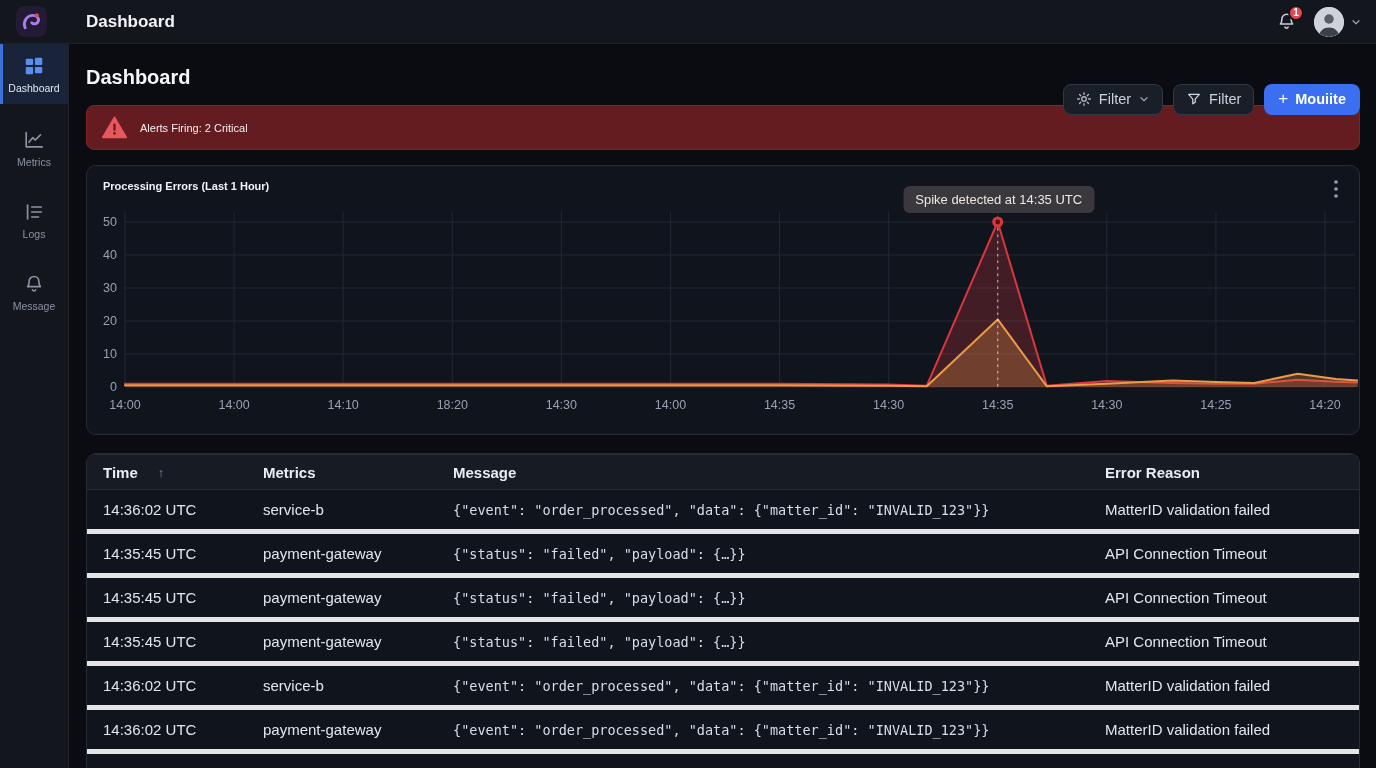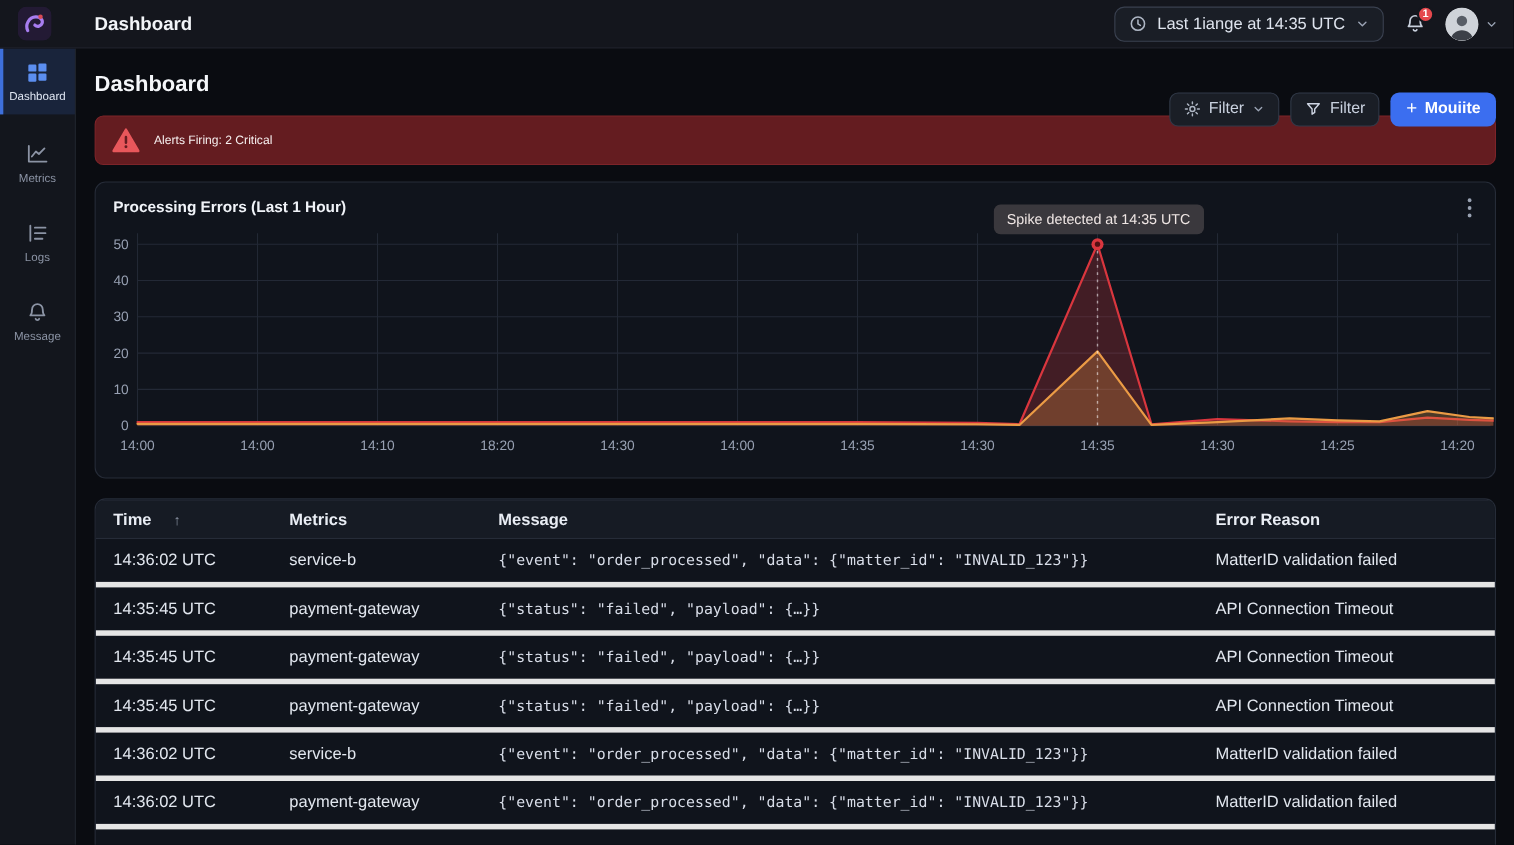--- a/index.html
+++ b/index.html
@@ -45,21 +45,21 @@
     background:#1a1e26; border:1px solid #313948; color:#c9d1df; font-size:14.5px; cursor:pointer;margin-top:44px; }
   .btn-primary { background:#3b6ef0; border:none; color:#fff; font-weight:600; padding:0 14px; }
   .btn-primary .plus { font-size:17px; font-weight:500; line-height:1; margin-top:-1px; }
 
   .alert-banner { margin-top:7px; height:45px; border-radius:8px; background:#641c20;
     border:1px solid #7d2429; display:flex; align-items:center; gap:13px; padding:0 15px; }
   .alert-text { font-size:11px; color:#f6efef; font-weight:500; }
 
   .panel { background:#10141c; border:1px solid #262c38; border-radius:10px; position:relative; }
   .chart-panel { margin-top:15px; height:270px; }
-  .panel-title { font-size:14px; font-weight:700; color:#f0f3f8; }
+  .panel-title { font-size:11px; font-weight:700; color:#f0f3f8; }
   .chart-panel .panel-title { position:absolute; top:14px; left:16px; }
   .kebab { position:absolute; top:12px; right:12px; width:22px; height:22px; display:flex;
     align-items:center; justify-content:center; cursor:pointer; }
   .chart-svg { position:absolute; left:0; top:38px; display:block; }
   .chart-tooltip { position:absolute; transform:translate(-50%,-100%); background:rgba(60,58,62,0.96);
     border-radius:6px; padding:6px 12px; font-size:13px; color:#efe6e4; white-space:nowrap; z-index:5; }
 
   
   .table-panel { margin-top:18px; height:352px; overflow:hidden; }
   .table-head { height:44px; display:flex; align-items:center; padding:0 14px 0 16px; }
@@ -84,34 +84,20 @@
 <header class="topbar">
   <div class="app-logo">
     <svg width="31" height="31" viewBox="0 0 32 32">
       <rect width="32" height="32" rx="8" fill="#231a34"></rect>
       <path d="M9.5 22.5c-2.6-5.5 1-12.5 7.5-12.8 4.4-.2 7 2.8 6 6-.9 2.8-4.6 3.7-6.8 1.6" fill="none" stroke="#a87df0" stroke-width="3" stroke-linecap="round"></path>
       <circle cx="21.5" cy="9.5" r="2.1" fill="#d84a55"></circle>
     </svg>
   </div>
   <div class="topbar-title">Dashboard</div>
   <div class="topbar-right">
-    <div class="time-pill">
-      <span style="display:flex">
-        <svg width="17" height="17" viewBox="0 0 24 24" fill="none" stroke="#aeb6c4" stroke-width="2" stroke-linecap="round">
-          <circle cx="12" cy="12" r="8.5"></circle>
-            <path d="M12 7.5v4.8l3.1 1.9"></path>
-        </svg>
-      </span>
-      <span>Last 1iange at 14:35 UTC</span>
-      <span style="display:flex">
-        <svg width="13" height="13" viewBox="0 0 24 24" fill="none" stroke="#9aa3b4" stroke-width="2.4" stroke-linecap="round" stroke-linejoin="round">
-            <polyline points="6 9.5 12 15.5 18 9.5"></polyline>
-          </svg>
-      </span>
-    </div>
     <div class="bell-wrap">
       <span style="display:flex">
         <svg width="21" height="21" viewBox="0 0 24 24" fill="none" stroke="#c8cfdc" stroke-width="1.8" stroke-linecap="round" stroke-linejoin="round">
           <path d="M12 3.8a5.3 5.3 0 0 0-5.3 5.3c0 4.3-1.7 5.8-1.7 5.8h14s-1.7-1.5-1.7-5.8A5.3 5.3 0 0 0 12 3.8z"></path>
           <path d="M10.2 18.3a1.9 1.9 0 0 0 3.6 0"></path>
         </svg>
       </span>
       <span class="badge">1</span>
     </div>
     <div class="avatar-btn">

